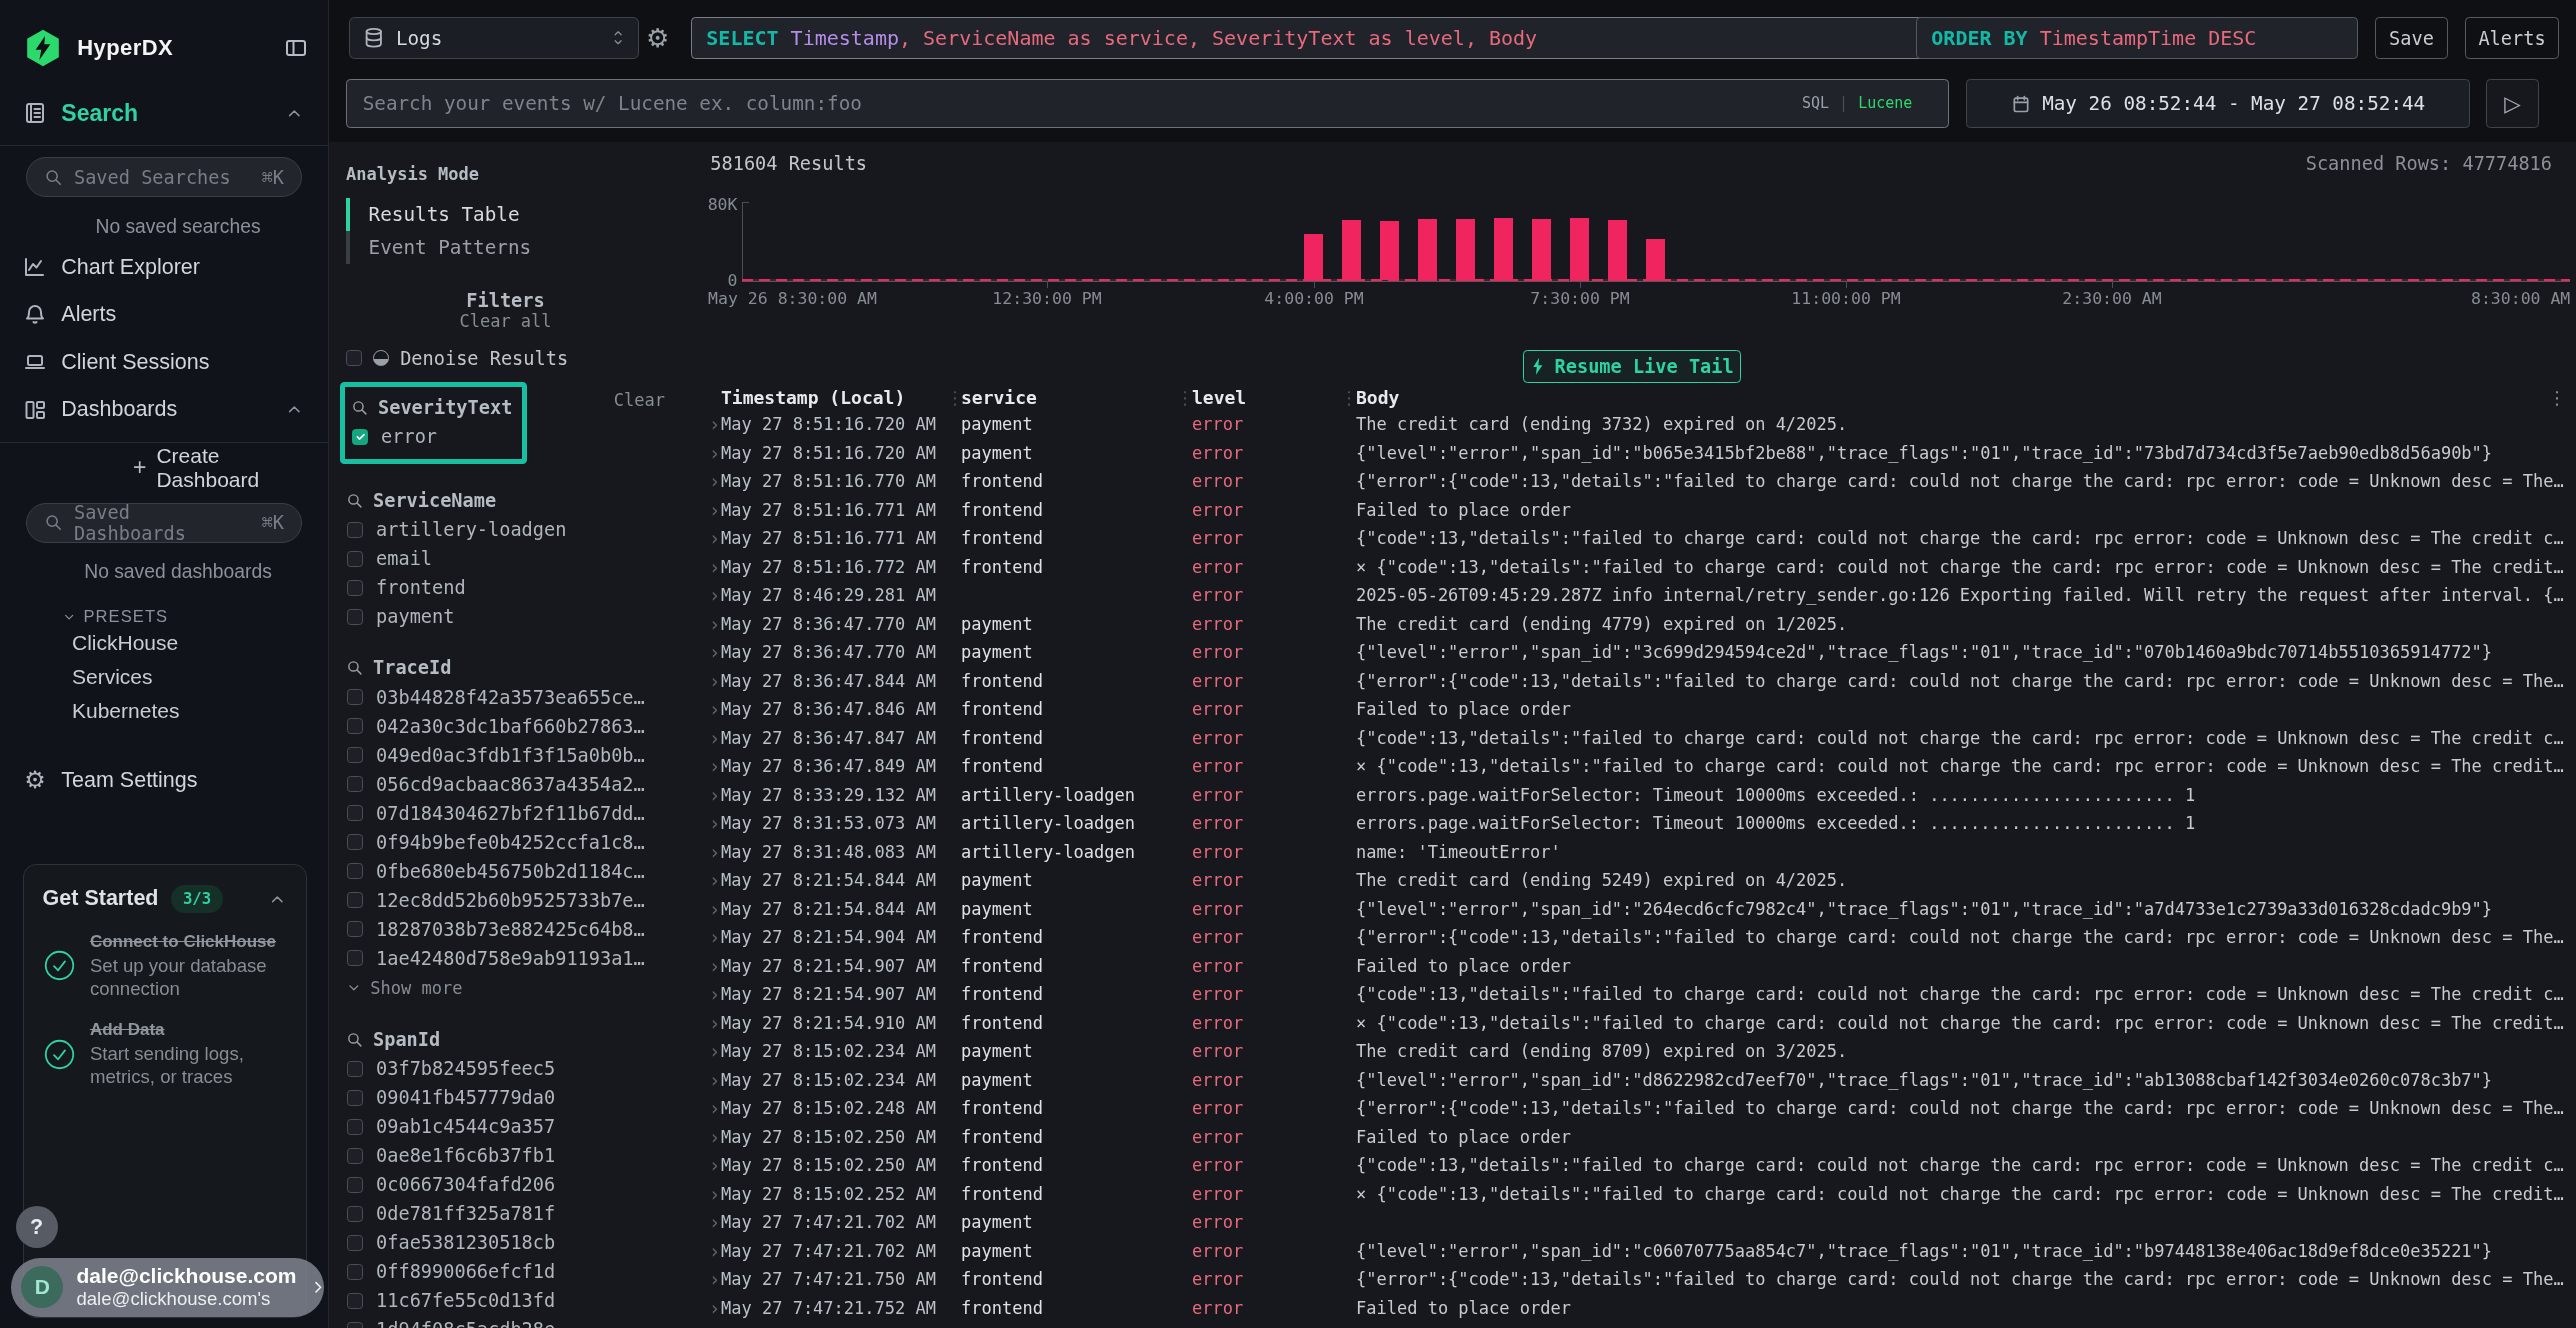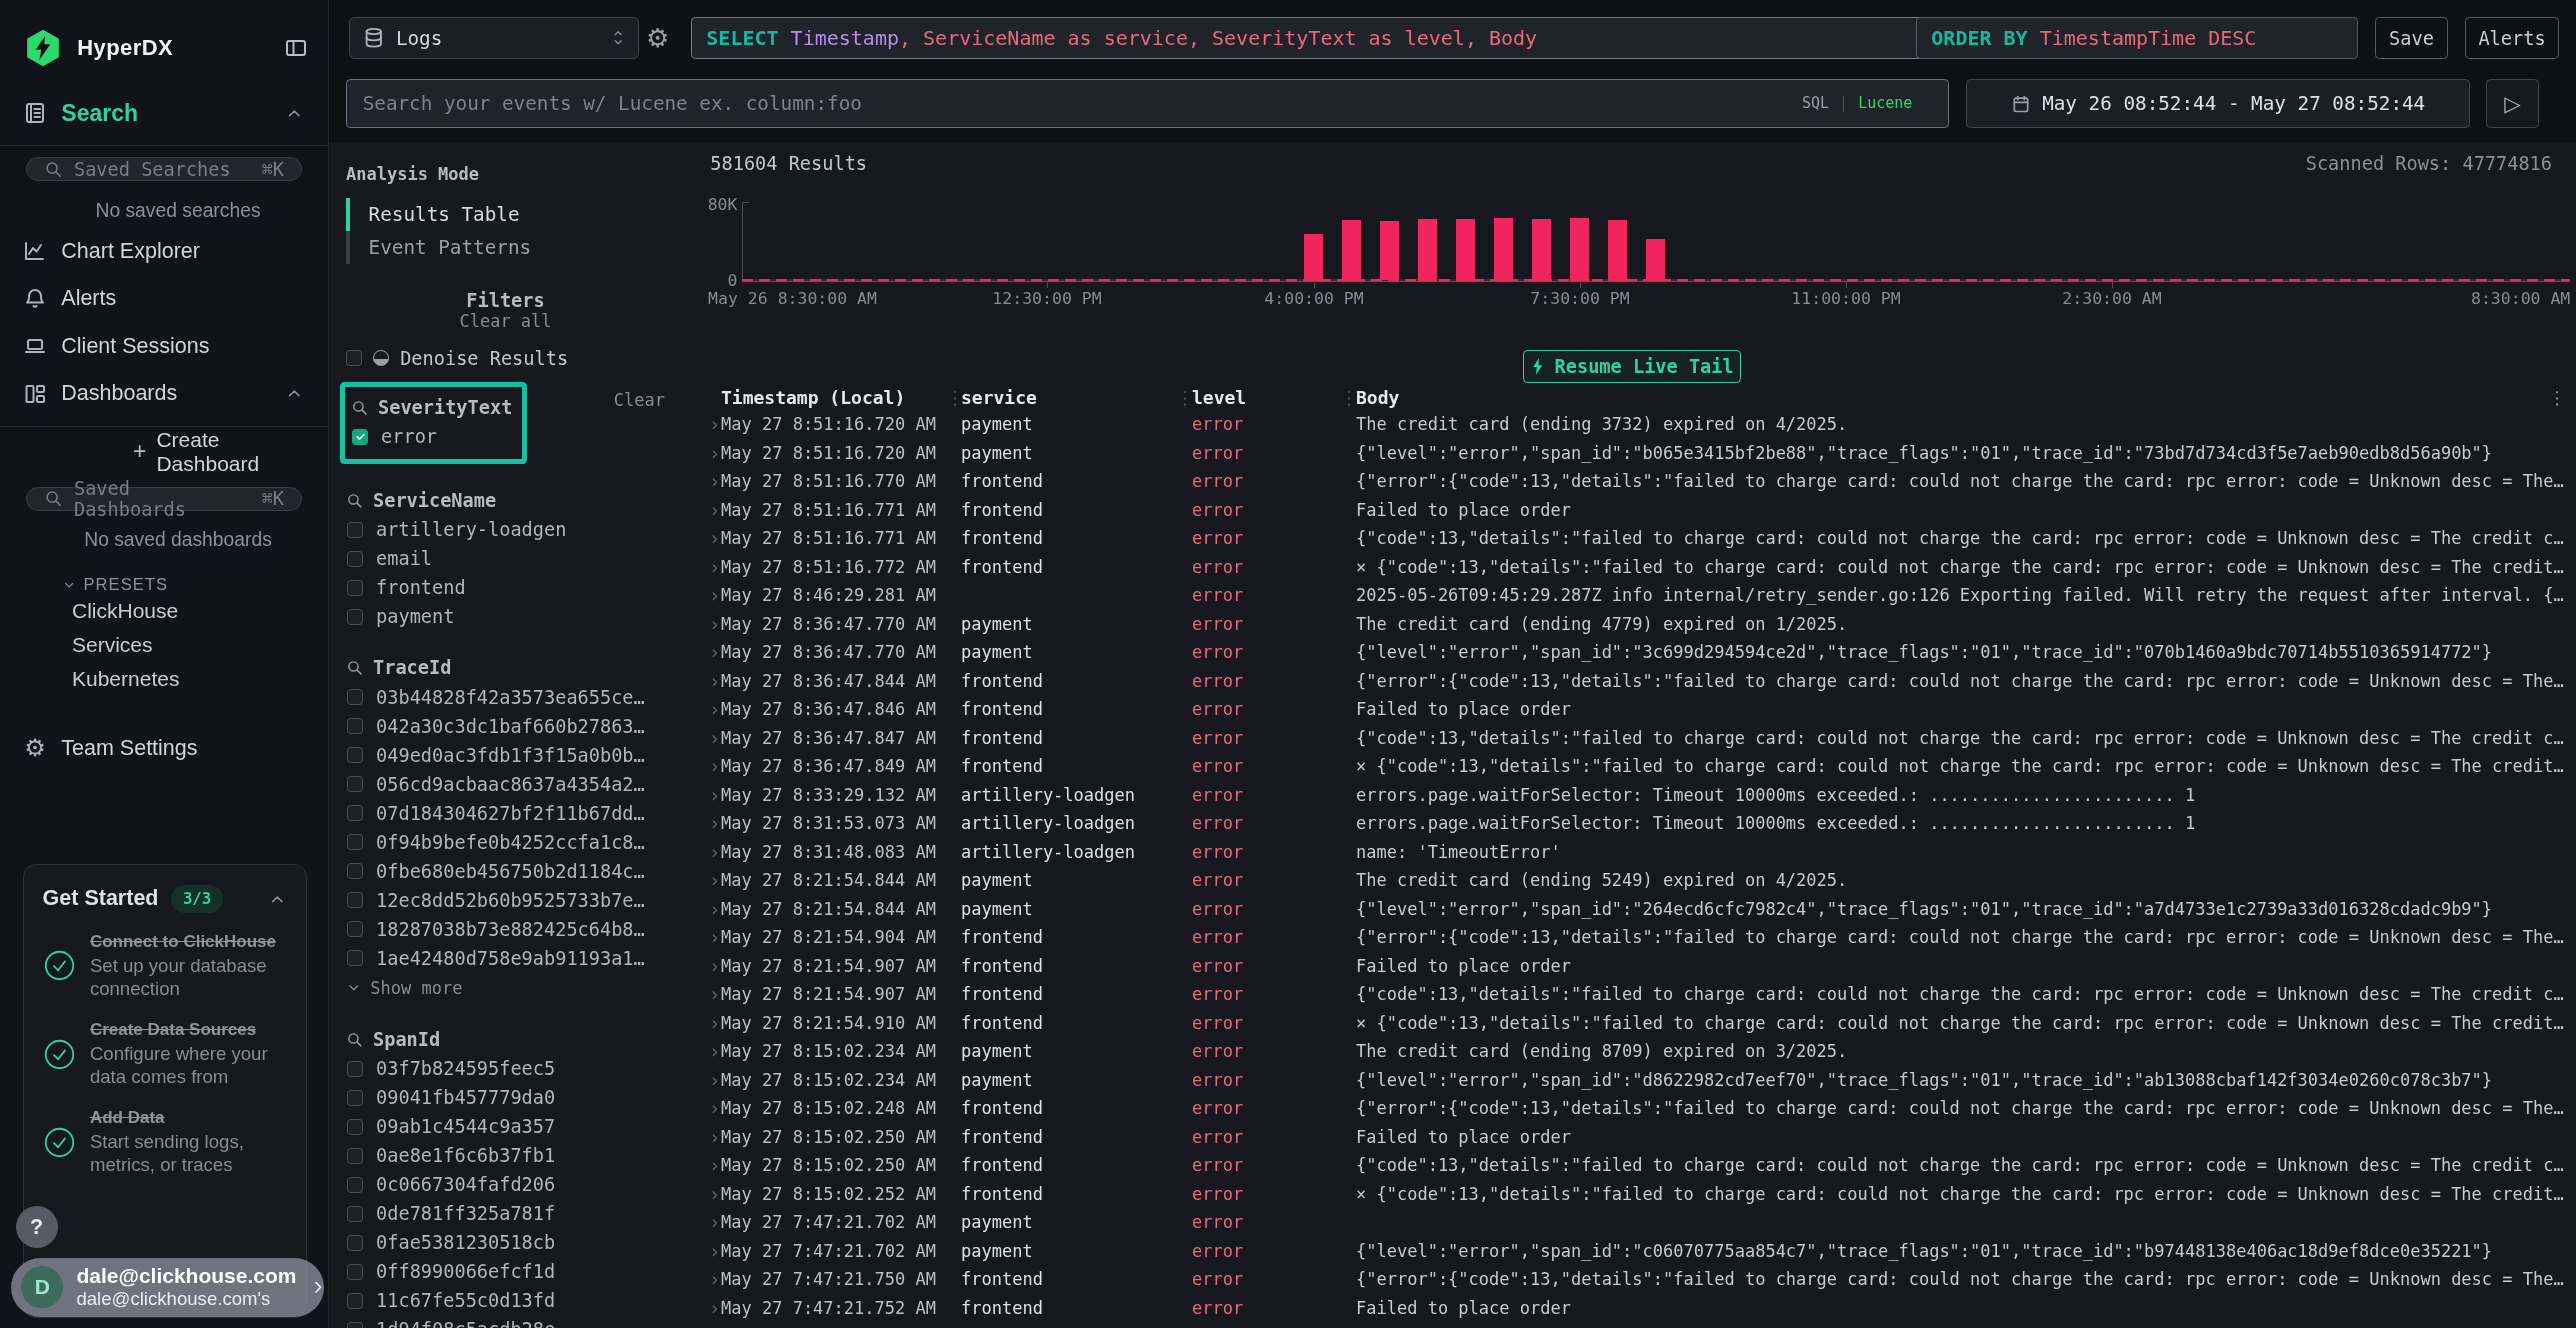--- a/index.html
+++ b/index.html
@@ -14,21 +14,21 @@
   .logo-hex{width:40px;height:40px;flex:0 0 auto;}
   .logo-text{font-size:22px;font-weight:bold;color:#f2f4f6;letter-spacing:0.4px;flex:1;}
   .collapse-btn{color:#b6bcc3;}
   .snav{display:flex;align-items:center;gap:14.3px;height:36px;margin-top:11.4px;padding:0 24px 0 23px;font-size:21.5px;color:#d2d6db;cursor:pointer;}
   .snav .nico{width:24px;height:24px;color:#aeb4bb;flex:0 0 auto;}
   .snav .lbl{flex:1;}
   .snav.active{margin-top:26px;}
   .snav.active .lbl{color:#2ed3a3;font-weight:bold;font-size:23px;}
   .chev-ico{width:18.6px;height:18.6px;color:#8b9099;flex:0 0 auto;}
   .sdivider{height:0.7px;background:#262a31;margin-top:14.3px;}
-  .pill{display:flex;align-items:center;gap:11.4px;margin:11.4px 26px 0 26px;height:24px;border:0.7px solid #3a3e45;border-radius:21.5px;background:#22252c;padding:0 17px;color:#787e86;}
+  .pill{display:flex;align-items:center;gap:11.4px;margin:11.4px 26px 0 26px;height:40px;border:0.7px solid #3a3e45;border-radius:21.5px;background:#22252c;padding:0 17px;color:#787e86;}
   .pill .ph{font-family:"DejaVu Sans Mono",monospace;font-size:18.6px;flex:1;}
   .pill .kbd{font-family:"DejaVu Sans Mono",monospace;font-size:18.6px;}
   .empty-note{margin-top:18.6px;text-align:center;font-size:19.3px;color:#8b9199;padding-left:28px;}
   .create-row{margin-top:8.6px;height:33px;display:flex;align-items:center;gap:10px;padding-left:133px;font-size:21px;color:#d2d6db;cursor:pointer;}
   .create-row .plus{color:#b6bcc3;font-size:23px;}
   .presets-head{margin-top:24px;display:flex;align-items:center;gap:7.2px;padding-left:62px;color:#8d939b;font-size:16.5px;letter-spacing:1.1px;}
   .preset-item{height:34px;display:flex;align-items:center;padding-left:72px;font-size:21px;color:#c9ced4;cursor:pointer;}
   .team-row{margin-top:34px;}
   .gear-glyph{font-size:24px;color:#aeb4bb;width:24px;text-align:center;line-height:1;}
 
@@ -289,32 +289,20 @@
         </span>
       </div>
       <div class="gs-step">
         <span class="gs-check">
           <svg class="ic" viewBox="0 0 48 48" width="33" height="33" style="stroke-width:2.6;">
               <circle cx="24" cy="24" r="20"></circle>
               <path d="M16 25l6 6 10-13"></path>
             </svg>
         </span>
         <span class="gs-body">
-          <span class="gs-step-title" style="display:block;">Create Data Sources</span>
-          <span class="gs-step-desc" style="display:block;">Configure where your data comes from</span>
-        </span>
-      </div>
-      <div class="gs-step">
-        <span class="gs-check">
-          <svg class="ic" viewBox="0 0 48 48" width="33" height="33" style="stroke-width:2.6;">
-              <circle cx="24" cy="24" r="20"></circle>
-              <path d="M16 25l6 6 10-13"></path>
-            </svg>
-        </span>
-        <span class="gs-body">
           <span class="gs-step-title" style="display:block;">Add Data</span>
           <span class="gs-step-desc" style="display:block;">Start sending logs, metrics, or traces</span>
         </span>
       </div>
     </div>
 
     <div class="help-circle">?</div>
 
     <div class="userpill">
       <span class="avatar">D</span>

